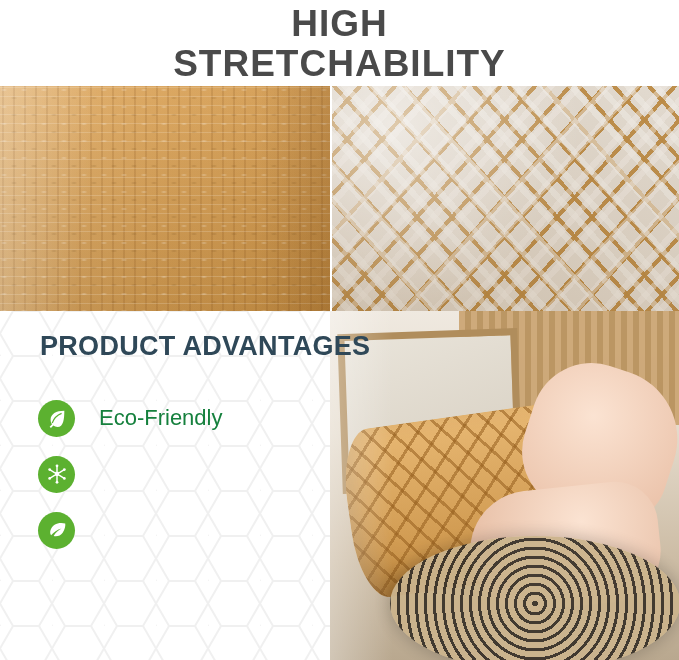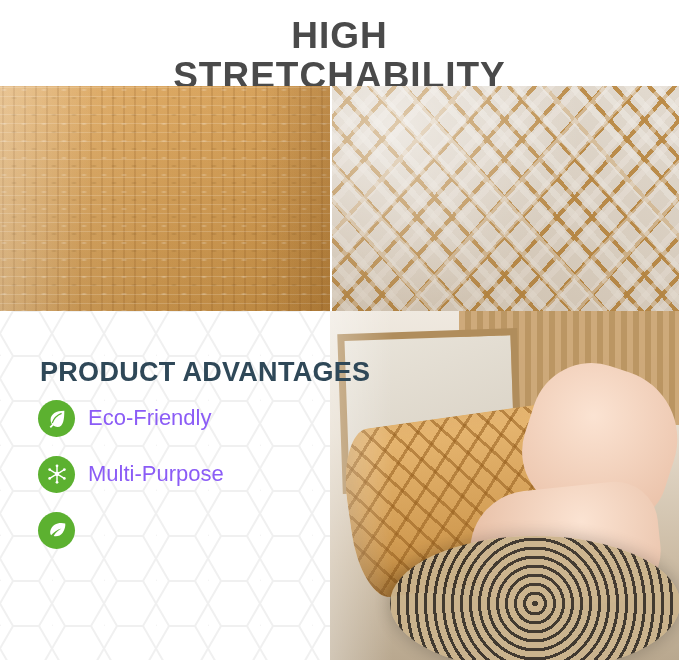--- a/index.html
+++ b/index.html
@@ -23,21 +23,21 @@
     position: absolute;
     left: 0;
     top: 0;
     width: 679px;
     height: 86px;
     text-align: center;
     color: #4a4a4a;
     font-weight: bold;
     letter-spacing: 0.5px;
     line-height: 40px;
-    padding-top: 16px;
+    padding-top: 4px;
     box-sizing: border-box;
   }
   .headline .l1 {
     display: block;
     font-size: 37px;
     letter-spacing: 1px;
   }
   .headline .l2 {
     display: block;
     font-size: 37px;
@@ -252,21 +252,21 @@
   .bp-shade {
     position: absolute;
     inset: 0;
     background: linear-gradient(90deg, rgba(255,255,255,0.35) 0%, rgba(255,255,255,0) 18%);
   }
 
   
   .adv-title {
     position: absolute;
     left: 40px;
-    top: 46px;
+    top: 20px;
     font-size: 27px;
     font-weight: bold;
     color: #2f4858;
     letter-spacing: 0.3px;
   }
   .adv-list {
     position: absolute;
     left: 38px;
     top: 79px;
     width: 330px;
@@ -280,23 +280,23 @@
     width: 37px;
     height: 37px;
     border-radius: 50%;
     background: #5cb130;
     display: flex;
     align-items: center;
     justify-content: center;
     flex: none;
   }
   .adv-label {
-    margin-left: 13px;
+    margin-left: 24px;
     font-size: 22px;
-    color: #8b5cf6;
+    color: #15803d;
   }
 </style>
 </head>
 <body>
 
 <div id="page">
 
   <div class="headline">
     <span class="l1">HIGH</span>
     <span class="l2">STRETCHABILITY</span>
@@ -369,21 +369,20 @@
             <g fill="#ffffff">
               <circle cx="12" cy="3" r="1.5"></circle>
               <circle cx="12" cy="21" r="1.5"></circle>
               <circle cx="4" cy="7.2" r="1.5"></circle>
               <circle cx="20" cy="7.2" r="1.5"></circle>
               <circle cx="4" cy="16.8" r="1.5"></circle>
               <circle cx="20" cy="16.8" r="1.5"></circle>
             </g>
           </svg>
         </div>
-        <div class="adv-label">Multi-Purpose</div>
       </div>
 
       <div class="adv-item">
         <div class="adv-badge">
           <svg width="22" height="22" viewBox="0 0 24 24" aria-hidden="true">
             <path d="M21 5c-7-2-14 1-16 7-.8 2.4-.5 4.3.6 5.6C8 15 12.5 11.5 17 10.4c-3.6 1.9-7 4.9-8.6 8.1 3.6 1 7.6-.4 9.8-3.6C20.6 11.4 21.4 7.8 21 5z" fill="#ffffff"></path>
           </svg>
         </div>
       </div>
 

